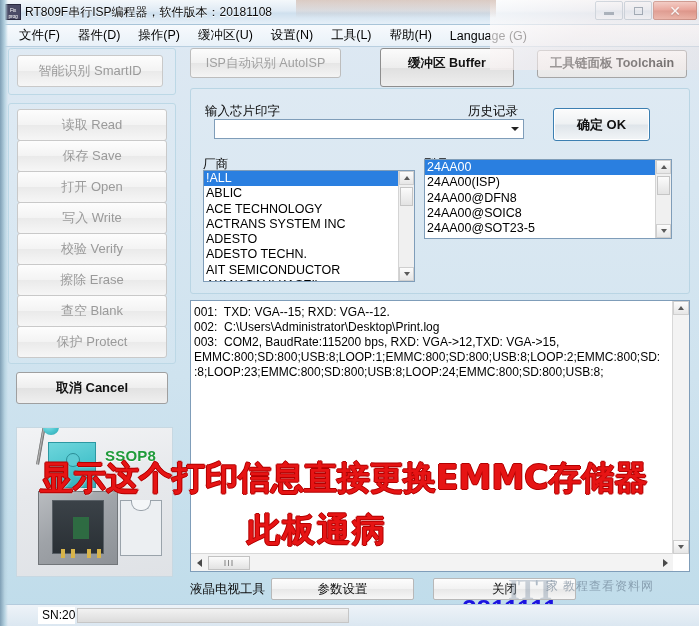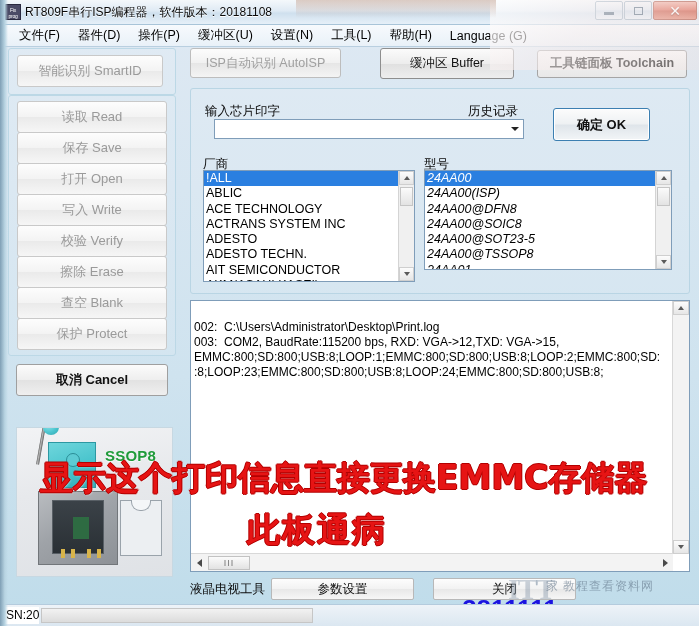--- a/index.html
+++ b/index.html
@@ -85,20 +85,21 @@
     background: linear-gradient(180deg,#fdfdfd 0%, #f3f3f3 50%, #eaeaea 51%, #f6f6f6 100%);
     font-size: 13px; color: #9a9a9a;
     padding: 6px 0; text-align: center; cursor: default;
     font-family: "Liberation Sans", sans-serif;
   }
   .btn.enabled { color: #111; font-weight: bold;
     background: linear-gradient(180deg,#fbfbfb 0%, #eeeeee 50%, #e2e2e2 51%, #efefef 100%);
     border-color: #9f9f9f;
   }
   .ops-group {
+    margin-top: 8px;
     border: 1px solid #bcd8e6; border-radius: 3px;
     padding: 5px 8px 6px 8px; background: rgba(255,255,255,0.10);
   }
   .ops-group .btn { border-radius: 3px; margin-bottom: -1px; }
   .cancel-wrap { margin-top: 8px; padding: 0 8px; }
 
   
   .chip-photo {
     position: absolute; left: 16px; top: 427px;
     width: 155px; height: 148px;
@@ -168,21 +169,21 @@
   .top-tabs {
     position: absolute; left: 190px; top: 48px; width: 500px; height: 32px;
   }
   .tabbtn {
     position: absolute; box-sizing: border-box;
     border: 1px solid #bdbdbd; border-radius: 3px;
     background: linear-gradient(180deg,#fcfcfc 0%, #f1f1f1 50%, #e6e6e6 51%, #f4f4f4 100%);
     font-size: 12.5px; text-align: center; line-height: 28px; cursor: default;
   }
   #tab-autoisp { left: 0; top: 0; width: 151px; height: 30px; color: #a0a0a0; }
-  #tab-buffer  { left: 190px; top: 0; width: 134px; height: 31px; color: #111; font-weight: normal;
+  #tab-buffer  { left: 190px; top: 0; width: 134px; height: 39px; color: #111; font-weight: bold;
     border-color: #8e8e8e;
     background: linear-gradient(180deg,#fbfbfb 0%, #ededed 50%, #e0e0e0 51%, #eeeeee 100%); }
   #tab-toolchain { left: 347px; top: 2px; width: 150px; height: 28px; color: #222; font-weight: bold;
     line-height: 25px;
     border-color: #a5a5a5;
     background: linear-gradient(180deg,#fafafa 0%, #efefef 55%, #e8e8e8 100%); }
 
   .group-panel {
     position: absolute; left: 190px; top: 88px; width: 500px; height: 206px;
     border: 1px solid #b9d5e4; border-radius: 3px;
@@ -220,21 +221,21 @@
     font-size: 13px; font-weight: bold; color: #111;
     line-height: 31px; text-align: center; box-sizing: border-box; cursor: default;
   }
 
   .listbox {
     position: absolute; background: #fff;
     border: 1px solid #7f9db9; box-sizing: border-box;
     overflow: hidden; display: flex;
   }
   #list-vendor { left: 203px; top: 170px; width: 212px; height: 112px; }
-  #list-model  { left: 424px; top: 170px; width: 248px; height: 100px; font-style: italic; }
+  #list-model  { left: 424px; top: 159px; width: 248px; height: 80px; }
   .list-items { flex: 1; overflow: hidden; }
   .list-row {
     font-size: 12.5px; color: #000; padding: 0 2px; height: 15.3px; line-height: 15.3px;
     white-space: nowrap; overflow: hidden; cursor: default;
     font-family: "Liberation Sans", sans-serif;
   }
   .list-row.sel { background: #2a7fe0; color: #fff; }
   .vscroll {
     width: 15px; background: #f0f0f0; border-left: 1px solid #d4d4d4;
     position: relative; flex: 0 0 15px;
@@ -314,21 +315,21 @@
   }
   #btn-params { width: 143px; height: 22px; line-height: 20px; }
   #btn-close  { width: 143px; height: 22px; line-height: 20px; margin-left: 19px; }
 
   
   .statusbar {
     position: absolute; left: 0; bottom: 0; width: 699px; height: 22px;
     background: linear-gradient(180deg,#eef3f8, #dbe7f1);
     border-top: 1px solid #b4cbdd;
     box-sizing: border-box;
-    display: flex; align-items: center;
+    display: flex; align-items: center; padding-left: 36px;
   }
   .sn-cell {
     font-size: 12px; color: #000; padding-left: 4px; white-space: nowrap;
     background: #ffffff; height: 17px; line-height: 17px;
     margin-left: 2px;
   }
   .progress-track {
     height: 15px; width: 272px; margin-left: 2px;
     background: linear-gradient(180deg,#f2f2f2,#dcdcdc);
     border: 1px solid #c6c6c6; box-sizing: border-box;
@@ -511,20 +512,21 @@
           <div class="arr-up"></div>
         </div>
       <div class="vs-thumb"></div>
       <div class="vs-btn bottom">
           <div class="arr-dn"></div>
         </div>
     </div>
   </div>
 
   <div class="logbox">
+    <div class="log-text" style="top:4px">001:  TXD: VGA--15; RXD: VGA--12.</div>
     <div class="log-text" style="top:19px">002:  C:\Users\Administrator\Desktop\Print.log</div>
     <div class="log-text" style="top:34px">003:  COM2, BaudRate:115200 bps, RXD: VGA-&gt;12,TXD: VGA-&gt;15,</div>
     <div class="log-text" style="top:49px">EMMC:800;SD:800;USB:8;LOOP:1;EMMC:800;SD:800;USB:8;LOOP:2;EMMC:800;SD:</div>
     <div class="log-text" style="top:64px">:8;LOOP:23;EMMC:800;SD:800;USB:8;LOOP:24;EMMC:800;SD:800;USB:8;</div>
 
     <div class="log-vscroll">
       <div class="vs-btn">
           <div class="arr-up"></div>
         </div>
       <div class="vs-btn bottom">

